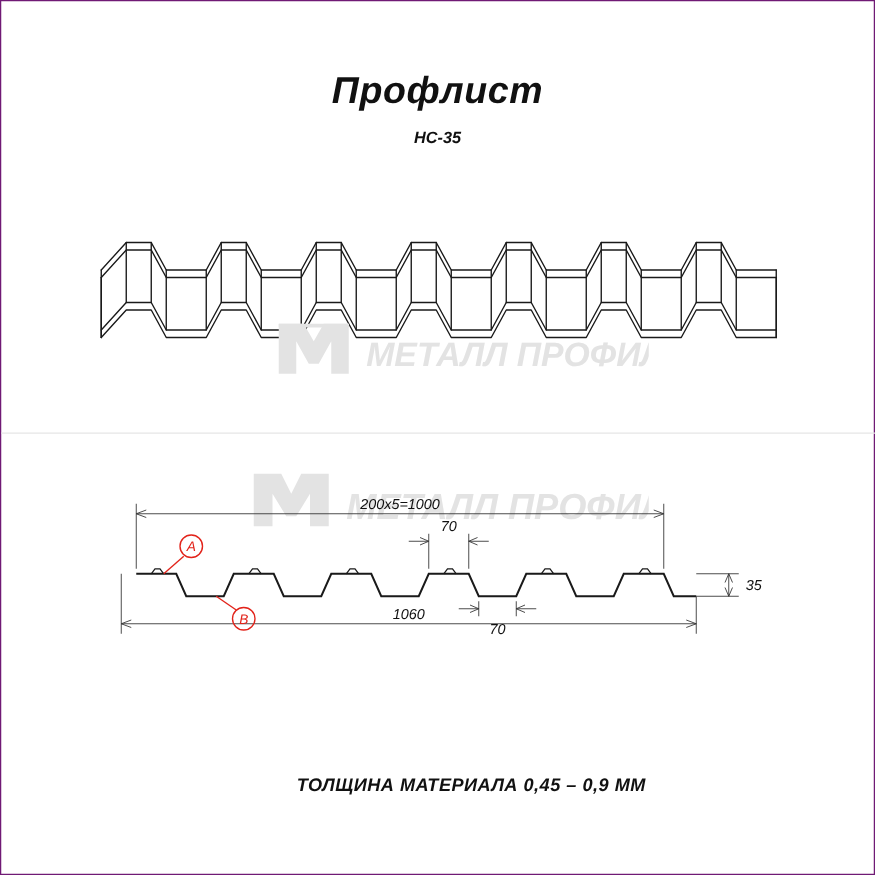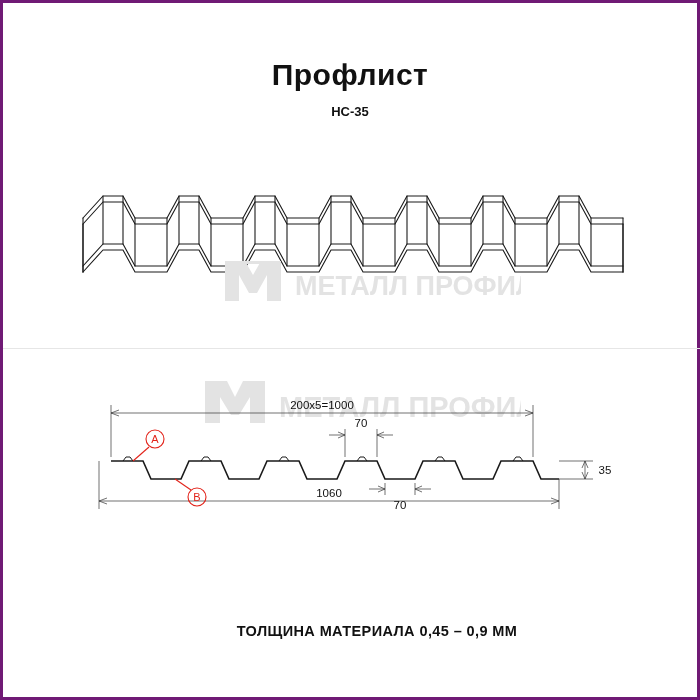--- a/index.html
+++ b/index.html
@@ -11,22 +11,23 @@
     width: 700px;
     height: 700px;
     font-family: "Liberation Sans", sans-serif;
     color: #1a1a1a;
     position: relative;
     overflow: hidden;
   }
   .page {
     position: absolute;
     inset: 0;
-    border: 3px solid #701a75;
+    border: 1px solid #701a75;
     box-sizing: border-box;
+    font-style: italic;
   }
   .title {
     position: absolute;
     top: 55px;
     left: 0;
     width: 100%;
     text-align: center;
     font-size: 30px;
     font-weight: bold;
     letter-spacing: 0.5px;

